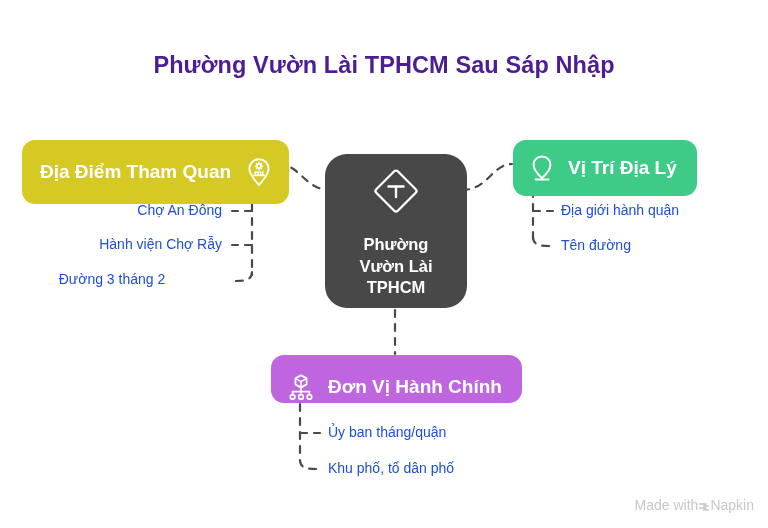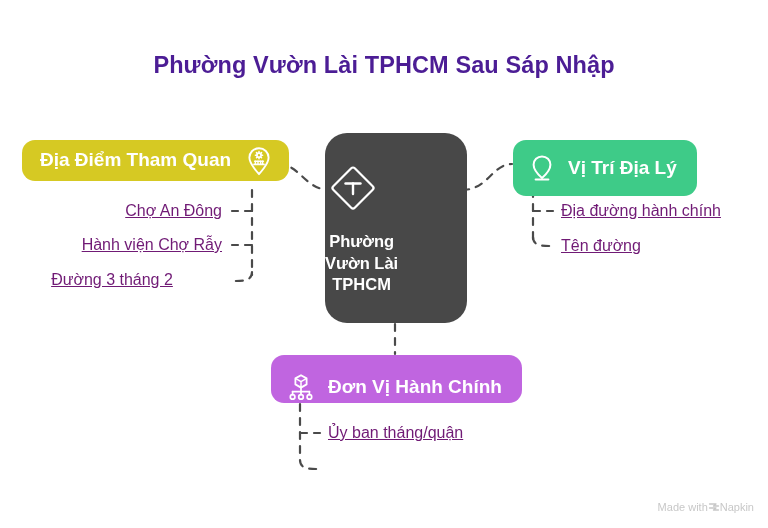--- a/index.html
+++ b/index.html
@@ -61,21 +61,21 @@
     top: -1px;
   }
   .pill .pill-icon {
     display: flex;
     align-items: center;
     justify-content: center;
   }
   #node-attractions {
     left: 22px;
     top: 140px;
-    height: 41px;
+    height: 64px;
     padding: 0 14px 0 18px;
     background: #D6C923;
   }
   #node-attractions .pill-icon { margin-left: 12px; }
   #node-geo {
     left: 513px;
     top: 140px;
     height: 56px;
     padding: 0 20px 0 14px;
     background: #3ECB88;
@@ -86,63 +86,62 @@
     top: 355px;
     height: 48px;
     padding: 16px 20px 0 14px;
     background: #C065E0;
   }
   #node-admin .pill-icon { margin-right: 11px; }
   
   #node-center {
     position: absolute;
     left: 325px;
-    top: 133px;
+    top: 154px;
     width: 142px;
-    height: 190px;
+    height: 154px;
     background: #484848;
     border-radius: 22px;
     z-index: 4;
     display: flex;
     flex-direction: column;
-    align-items: flex-start;
+    align-items: center;
     justify-content: center;
     color: #ffffff;
   }
   #node-center .center-icon {
     margin-bottom: 11px;
     display: block;
   }
   #node-center .center-label {
     text-align: center;
     font-size: 16.5px;
     font-weight: bold;
     line-height: 1.33;
   }
   #node-center .center-label span { display: block; }
   
   .leaf {
     position: absolute;
-    font-size: 16px;
-    color: #701a75;
+    font-size: 14px;
+    color: #1d4ed8;
     white-space: nowrap;
     z-index: 3;
     line-height: 1;
-    text-decoration: underline;
   }
   .leaf.right-align { text-align: right; }
   
   #watermark {
     position: absolute;
     right: 14px;
     bottom: 15px;
     display: flex;
     align-items: flex-end;
     gap: 0;
-    font-size: 11px;
+    font-size: 14px;
     color: #c8c8c8;
     z-index: 6;
   }
   #watermark .wm-mark { display: flex; align-items: center; }
 </style>
 </head>
 <body>
 
 <div id="canvas">
 
@@ -230,24 +229,25 @@
         <circle cx="24.4" cy="25.9" r="2.3" fill="none" stroke="#ffffff" stroke-width="1.7"></circle>
       </svg>
     </span>
     <span class="pill-label">Đơn Vị Hành Chính</span>
   </div>
 
   <div class="leaf right-align" style="left:0px; top:203px; width:222px;">Chợ An Đông</div>
   <div class="leaf right-align" style="left:0px; top:237px; width:222px;">Hành viện Chợ Rẫy</div>
   <div class="leaf right-align" style="left:0px; top:272px; width:224px;text-align:center;">Đường 3 tháng 2</div>
 
-  <div class="leaf" style="left:561px; top:203px;">Địa đường hành chính</div>
+  <div class="leaf" style="left:561px; top:203px;">Địa giới hành quận</div>
   <div class="leaf" style="left:561px; top:238px;">Tên đường</div>
 
   <div class="leaf" style="left:328px; top:425px;">Ủy ban tháng/quận</div>
+  <div class="leaf" style="left:328px; top:461px;">Khu phố, tổ dân phố</div>
 
   <div id="watermark">
     <span>Made with</span>
     <span class="wm-mark">
       <svg width="12" height="12" viewBox="0 0 12 12">
         <path d="M 1.5 3 L 8 3 L 5.5 5 L 10.5 5" stroke="#c8c8c8" stroke-width="1.3" fill="none" stroke-linecap="round" stroke-linejoin="round"></path>
         <path d="M 1.5 7 L 8 7 L 5.5 9 L 10.5 9" stroke="#c8c8c8" stroke-width="1.3" fill="none" stroke-linecap="round" stroke-linejoin="round"></path>
       </svg>
     </span>
     <span>Napkin</span>

